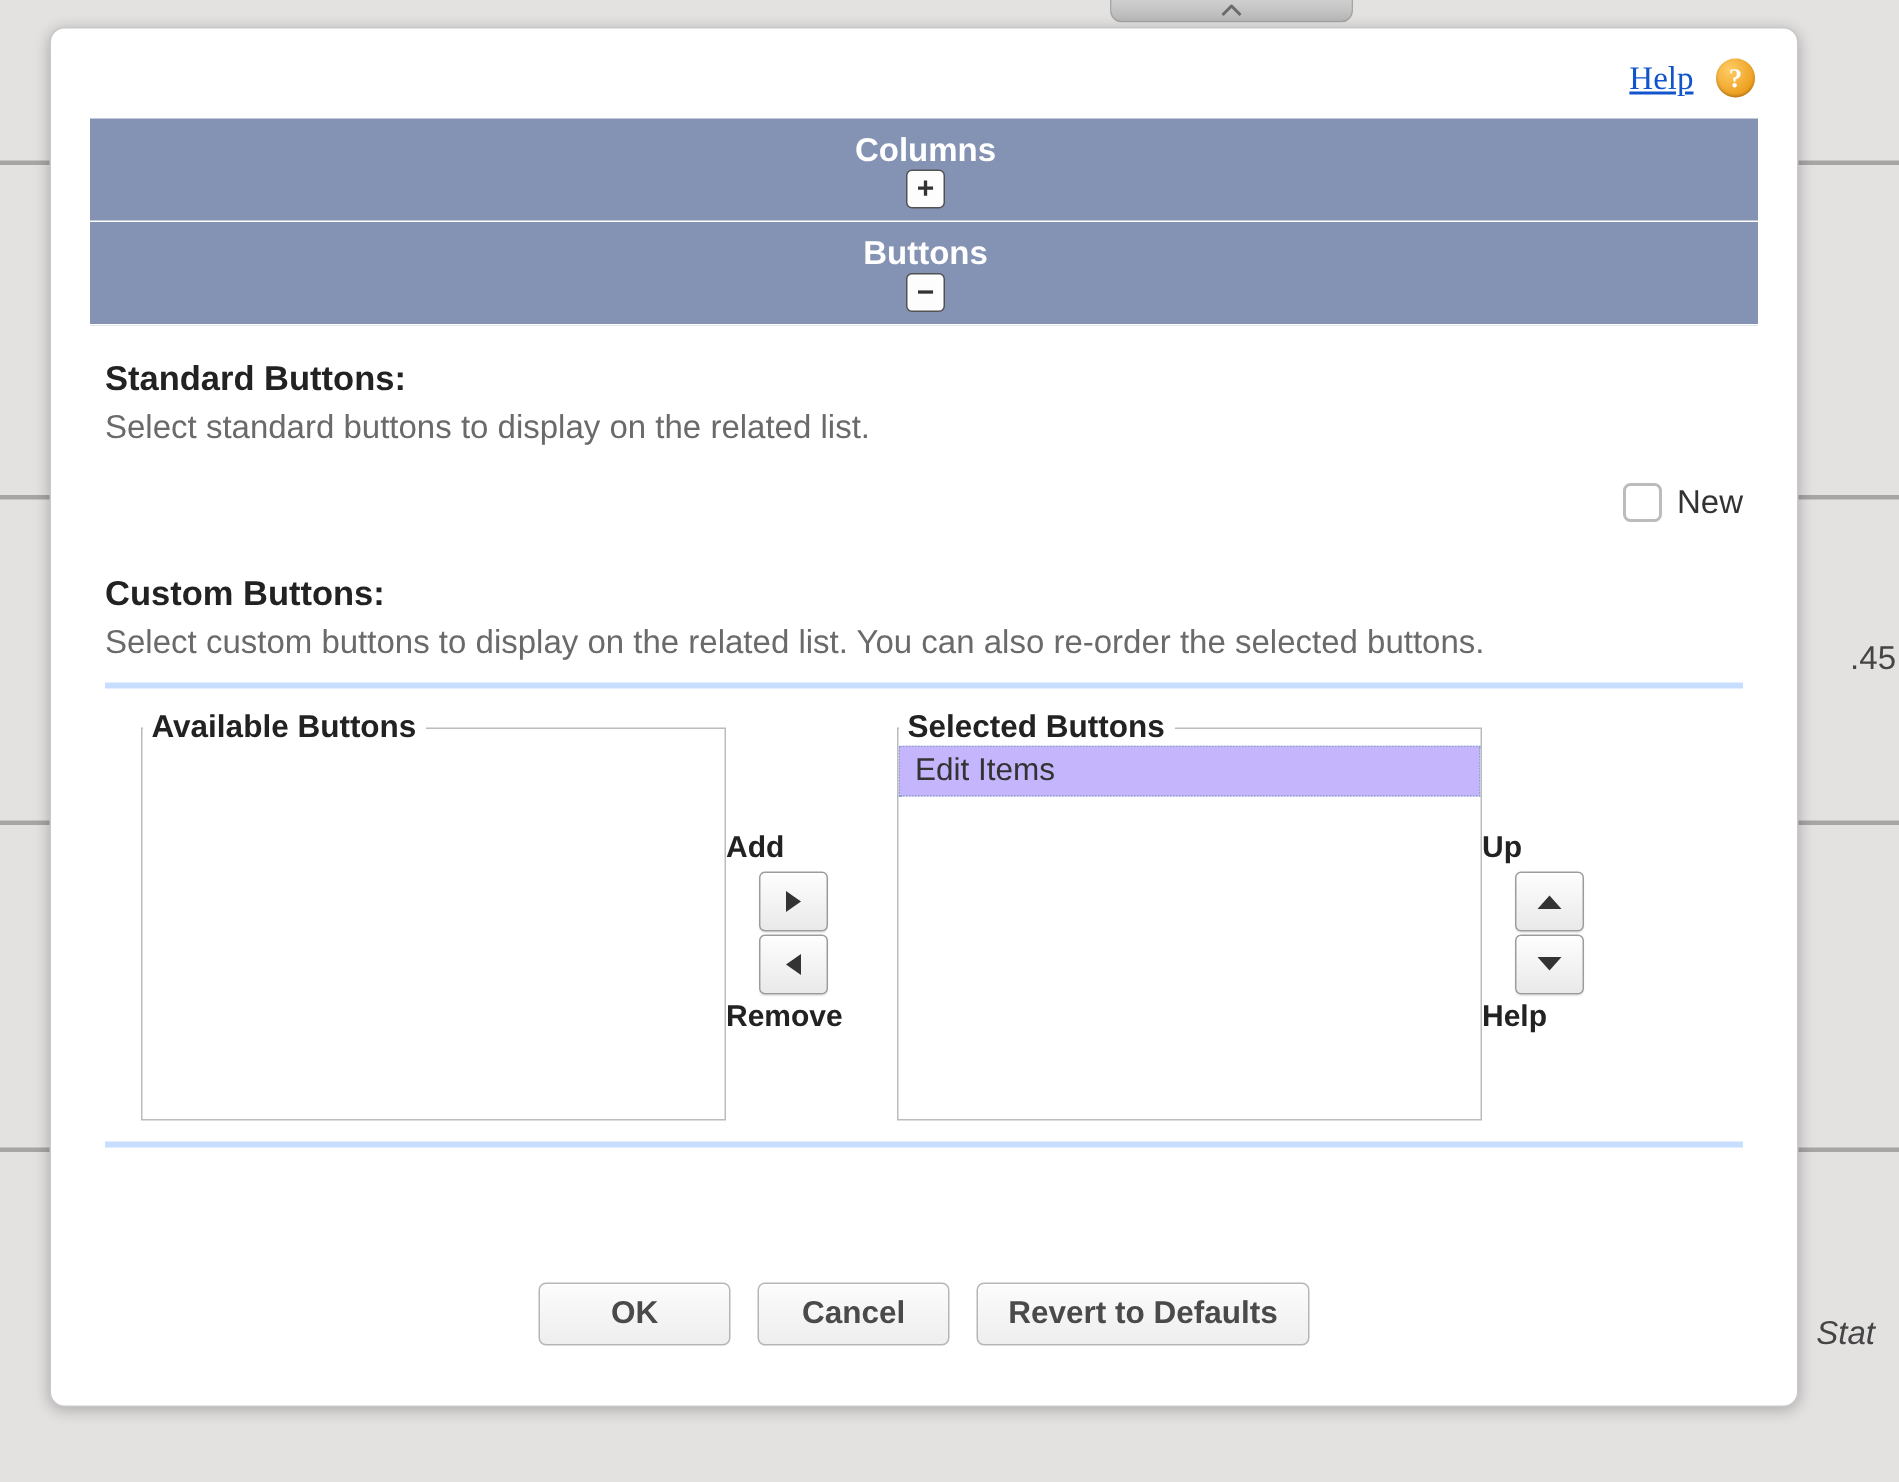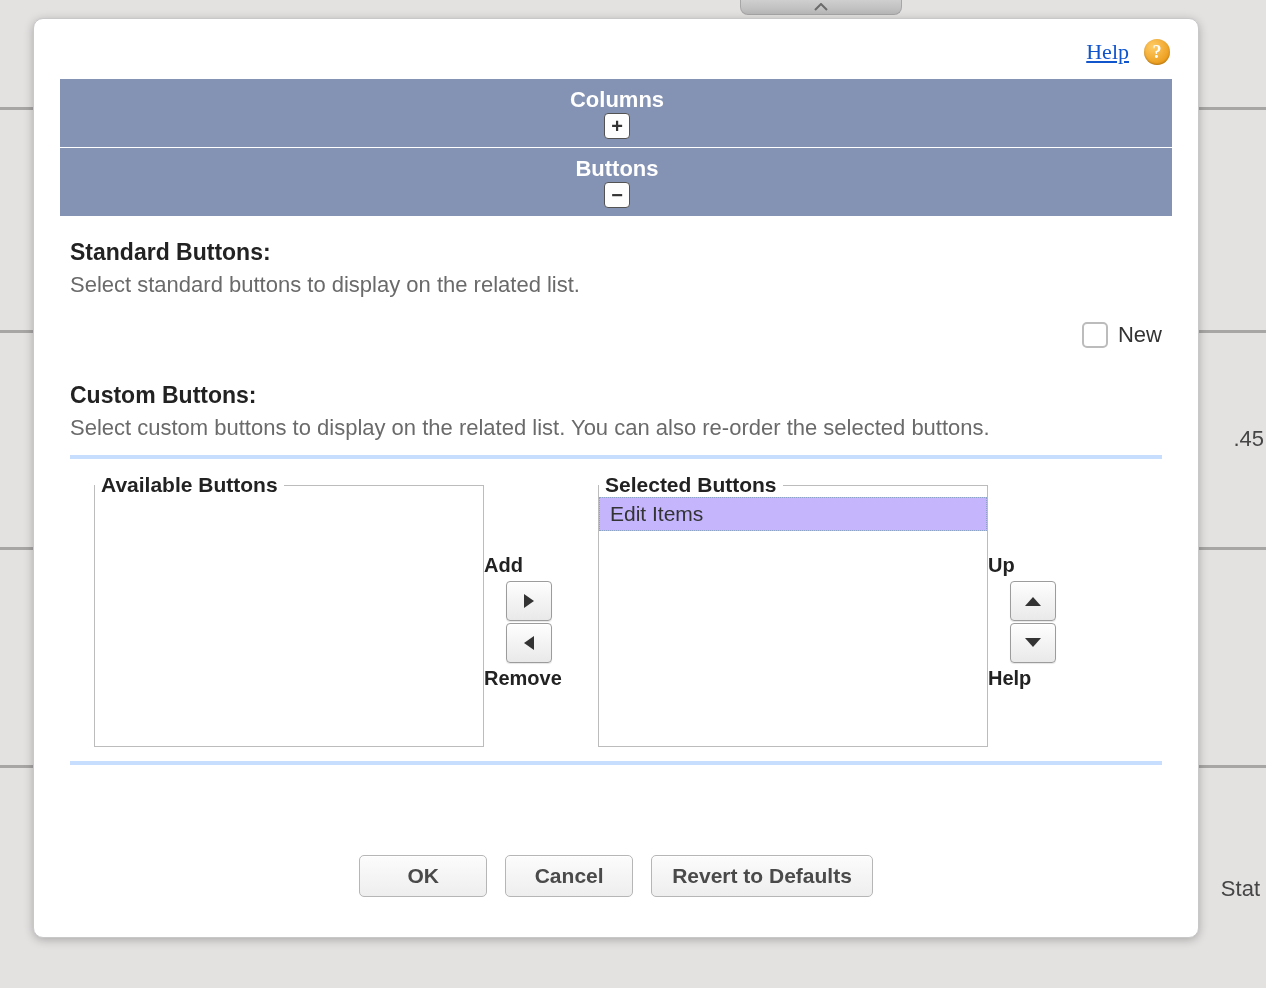--- a/index.html
+++ b/index.html
@@ -270,21 +270,21 @@
 <div class="bg-stripe" style="top:107px"></div>
 <div class="bg-stripe" style="top:330px"></div>
 <div class="bg-stripe" style="top:547px"></div>
 <div class="bg-stripe" style="top:765px"></div>
 <div class="bg-pulltab">
   <svg width="14" height="8" viewBox="0 0 14 8">
       <path d="M1 7 L7 1 L13 7" fill="none" stroke="#6b6b6b" stroke-width="2"></path>
     </svg>
 </div>
 <div class="bg-text" style="top:426px; right:2px;">.45</div>
-<div class="bg-text" style="top:876px; right:6px;">Stat</div>
+<div class="bg-text" style="top:876px; right:16px;font-style:italic;">Stat</div>
 
 <div class="modal">
 
 
   <div class="modal-body">
 
     <div class="help-row">
       <a class="help-link" href="#">Help</a>
       <span class="help-icon">?</span>
     </div>

